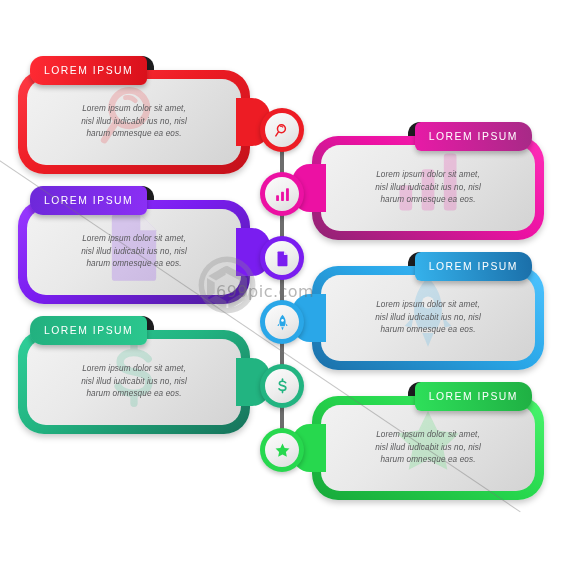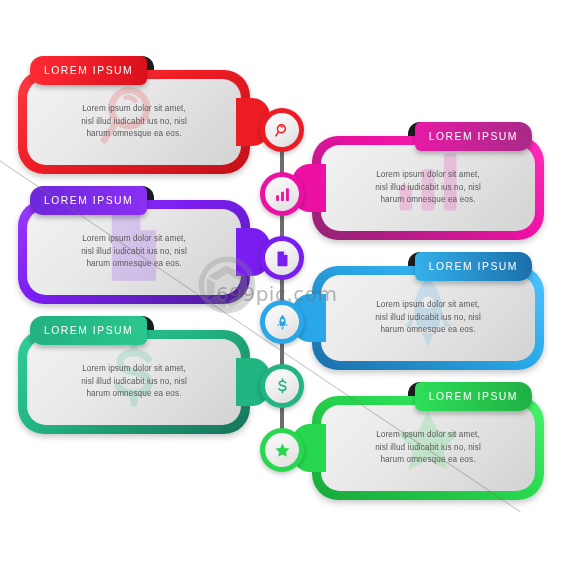--- a/index.html
+++ b/index.html
@@ -17,20 +17,21 @@
     background:#6d6d6d;transform:translateX(-50%);border-radius:2px;z-index:2;
   }
 
   
   .card{position:absolute;z-index:4;}
   .frame{
     position:absolute;left:0;top:0;width:100%;height:100%;
     border-radius:26px;
     box-sizing:border-box;
     box-shadow:0 3px 6px rgba(0,0,0,.22);
+    font-style:italic;
   }
   .inner{
     position:absolute;left:9px;top:9px;right:9px;bottom:9px;
     border-radius:19px;
     background:linear-gradient(135deg,#f2f2f2 0%,#e9e9e9 38%,#d3d3d3 100%);
     overflow:hidden;
     display:flex;align-items:center;justify-content:center;
   }
   .body-text{
     position:relative;z-index:3;
@@ -91,21 +92,21 @@
     left:-60px;top:120px;width:700px;height:1px;
     background:rgba(120,120,120,.42);
     transform:rotate(34deg);transform-origin:left center;
   }
   .wm-ap{left:196px;top:254px;opacity:.30;}
   .wm-cn{
     left:243px;top:251px;font-size:27px;letter-spacing:2px;
     color:rgba(90,90,90,.52);font-family:"DejaVu Sans",sans-serif;font-weight:bold;
   }
   .wm-url{
-    left:216px;top:282px;font-size:20px;letter-spacing:.5px;
+    left:216px;top:282px;font-size:16px;letter-spacing:.5px;
     color:rgba(110,110,110,.50);font-family:"DejaVu Sans",sans-serif;
   }
 </style>
 </head>
 <body>
 
 <div id="stage">
 
   <div class="spine"></div>
 

